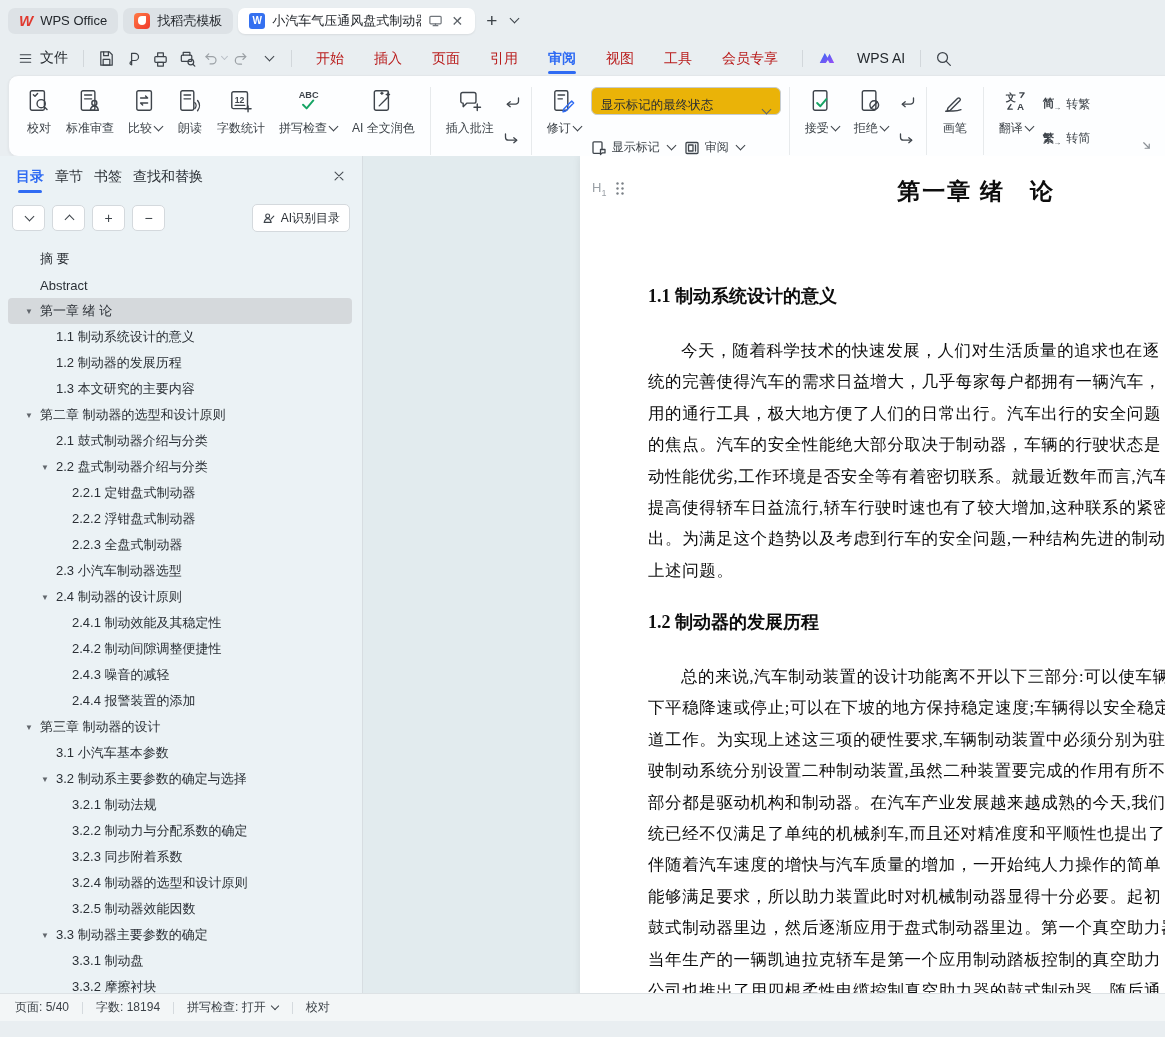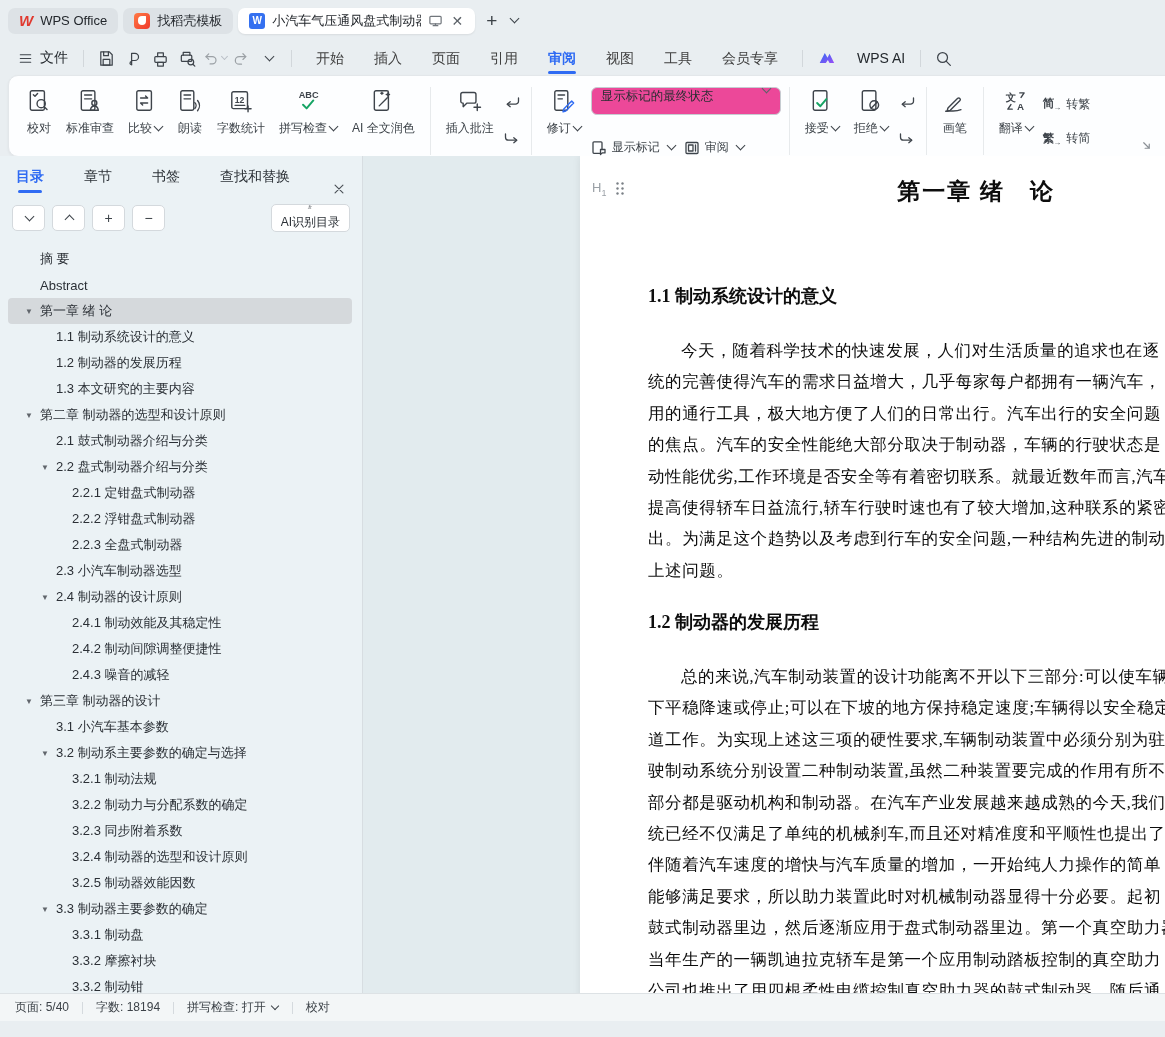--- a/index.html
+++ b/index.html
@@ -26,67 +26,67 @@
   .chev{display:inline-block;width:6px;height:6px;border-right:1.3px solid currentColor;
         border-bottom:1.3px solid currentColor;transform:rotate(45deg);margin:-3px 1px 1px 3px;}
   .chev.up{transform:rotate(-135deg);margin-top:3px;}
 
   
   .menubar{height:42px;display:flex;align-items:center;padding:0 12px;font-size:14px;}
   .file-btn{display:flex;align-items:center;gap:7px;padding:0 6px;color:#24292e;}
   .vdiv{width:1px;height:17px;background:#d2d7db;margin:0 9px;flex:none;}
   .qbtn{width:27px;height:26px;display:flex;align-items:center;justify-content:center;border-radius:4px;color:#3e444b;}
   .qbtn.dis{color:#b9bfc6;}
-  .menu-item{padding:0 15px;height:40px;line-height:40px;position:relative;color:#404040;}
+  .menu-item{padding:0 15px;height:40px;line-height:40px;position:relative;color:#b91c1c;}
   .menu-item.active{color:#2f6bf3;font-weight:700;}
   .menu-item.active::after{content:"";position:absolute;left:15px;right:15px;bottom:4px;height:3px;
         border-radius:2px;background:#2f6bf3;}
   .wpsai{display:flex;align-items:center;gap:22px;font-weight:400;padding:0 6px;text-align:right;}
 
   
   .ribbon{position:absolute;left:8px;right:-14px;top:75px;height:80px;background:#fdfeff;
           border:1px solid #e3e7ea;border-radius:10px;box-shadow:0 1px 3px rgba(31,35,41,.05);}
   .rb-row{display:flex;align-items:stretch;height:100%;padding:5px 8px 3px 10px;}
   .rb-big{display:flex;flex-direction:column;align-items:center;justify-content:flex-start;
           padding:3px 7px 0 7px;border-radius:6px;font-size:12px;color:#3c4248;white-space:nowrap;}
   .rb-big .ic-slot{height:34px;display:flex;align-items:center;}
   .rb-big .lbl{height:20px;display:flex;align-items:center;}
   .rb-big.disabled{color:#b9bfc6;}
   .rb-div{width:1px;background:#e7eaec;margin:6px 8px;flex:none;}
   .rb-arrows{display:flex;flex-direction:column;justify-content:space-around;padding:4px 2px;color:#3e444b;}
   .rb-col{display:flex;flex-direction:column;justify-content:space-between;padding:6px 0 5px 2px;}
-  .rb-select{display:flex;align-items:flex-start;justify-content:space-between;height:26px;width:170px;
-          border:1px solid #c6ccd1;border-radius:6px;padding:0 9px;font-size:12.5px;color:#2a2e33;background:#ec4899;}
+  .rb-select{display:flex;align-items:flex-end;justify-content:space-between;height:26px;width:170px;
+          border:1px solid #c6ccd1;border-radius:6px;padding:0 9px;font-size:12.5px;color:#2a2e33;background:#eab308;}
   .rb-small-row{display:flex;align-items:center;gap:8px;}
   .rb-small{display:flex;align-items:center;gap:5px;font-size:12px;color:#3c4248;white-space:nowrap;}
   .hz{font-size:11.5px;font-weight:700;color:#3e444b;}
   .hz .hz-a{font-size:8px;vertical-align:-3px;margin-left:-1px;}
   .rb-expand{position:absolute;right:26px;bottom:5px;color:#8a9096;}
 
   svg.ic{display:block;}
   svg.ic *{fill:none;stroke:#3e444b;stroke-width:1.3;stroke-linecap:round;stroke-linejoin:round;}
   svg.ic text{stroke:none;fill:#3e444b;}
   svg.ic .blue{stroke:#2f6bf3;}
   svg.ic .green{stroke:#16a464;}
   svg.ic .red{stroke:#e0485a;}
   .disabled svg.ic *{stroke:#c0c6cb;}
 
   
   .workspace{position:absolute;top:156px;bottom:27px;left:0;right:0;overflow:hidden;background:#e2ebee;}
   .sidebar{position:absolute;left:0;top:0;bottom:0;width:362px;background:#ebf2f5;border-right:1px solid #d7dde1;}
-  .sb-tabs{display:flex;align-items:flex-end;height:40px;padding:0 16px;gap:40px;font-size:14px;color:#2b3036;}
+  .sb-tabs{display:flex;align-items:center;height:40px;padding:0 16px;gap:11px;font-size:14px;color:#2b3036;}
   .sb-tab{position:relative;height:40px;line-height:40px;}
   .sb-tab.active{color:#2f6bf3;font-weight:700;}
   .sb-tab.active::after{content:"";position:absolute;left:2px;right:2px;bottom:3px;height:3px;border-radius:2px;background:#2f6bf3;}
   .sb-close{margin-left:auto;color:#4a5056;}
   .sb-toolbar{display:flex;align-items:center;padding:8px 12px 0 12px;gap:7px;}
   .sq-btn{width:31px;height:24px;background:#fff;border:1px solid #d4d9dd;border-radius:5px;
           display:flex;align-items:center;justify-content:center;color:#3c4248;font-size:14px;line-height:1;}
   .ai-btn{margin-left:auto;height:26px;display:flex;align-items:center;gap:5px;background:#fff;
-          border:1px solid #d4d9dd;border-radius:5px;padding:0 9px;font-size:12px;color:#2b3036;flex-direction:column;}
+          border:1px solid #d4d9dd;border-radius:5px;padding:0 9px;font-size:12px;color:#2b3036;}
   .toc{margin-top:14px;font-size:13px;color:#2b3036;}
   .toc-row{height:26px;display:flex;align-items:center;margin:0 10px 0 8px;border-radius:4px;
            padding-left:17px;white-space:nowrap;overflow:hidden;}
   .toc-row.lvl1{padding-left:33px;}
   .toc-row.lvl2{padding-left:49px;}
   .toc-row.selected{background:#d5d9dc;}
   .tri{width:15px;flex:none;font-size:8px;color:#61666c;}
 
   
   .canvas{position:absolute;left:362px;top:0;bottom:0;right:0;overflow:hidden;}
@@ -565,20 +565,24 @@
             <span class="tri"></span>
             <span>2.4.1 制动效能及其稳定性</span>
           </div>
         <div class="toc-row lvl2">
             <span class="tri"></span>
             <span>2.4.2 制动间隙调整便捷性</span>
           </div>
         <div class="toc-row lvl2">
             <span class="tri"></span>
             <span>2.4.3 噪音的减轻</span>
+          </div>
+        <div class="toc-row lvl2">
+            <span class="tri"></span>
+            <span>2.4.4 报警装置的添加</span>
           </div>
         <div class="toc-row">
             <span class="tri">▼</span>
             <span>第三章 制动器的设计</span>
           </div>
         <div class="toc-row lvl1">
             <span class="tri"></span>
             <span>3.1 小汽车基本参数</span>
           </div>
         <div class="toc-row lvl1">

